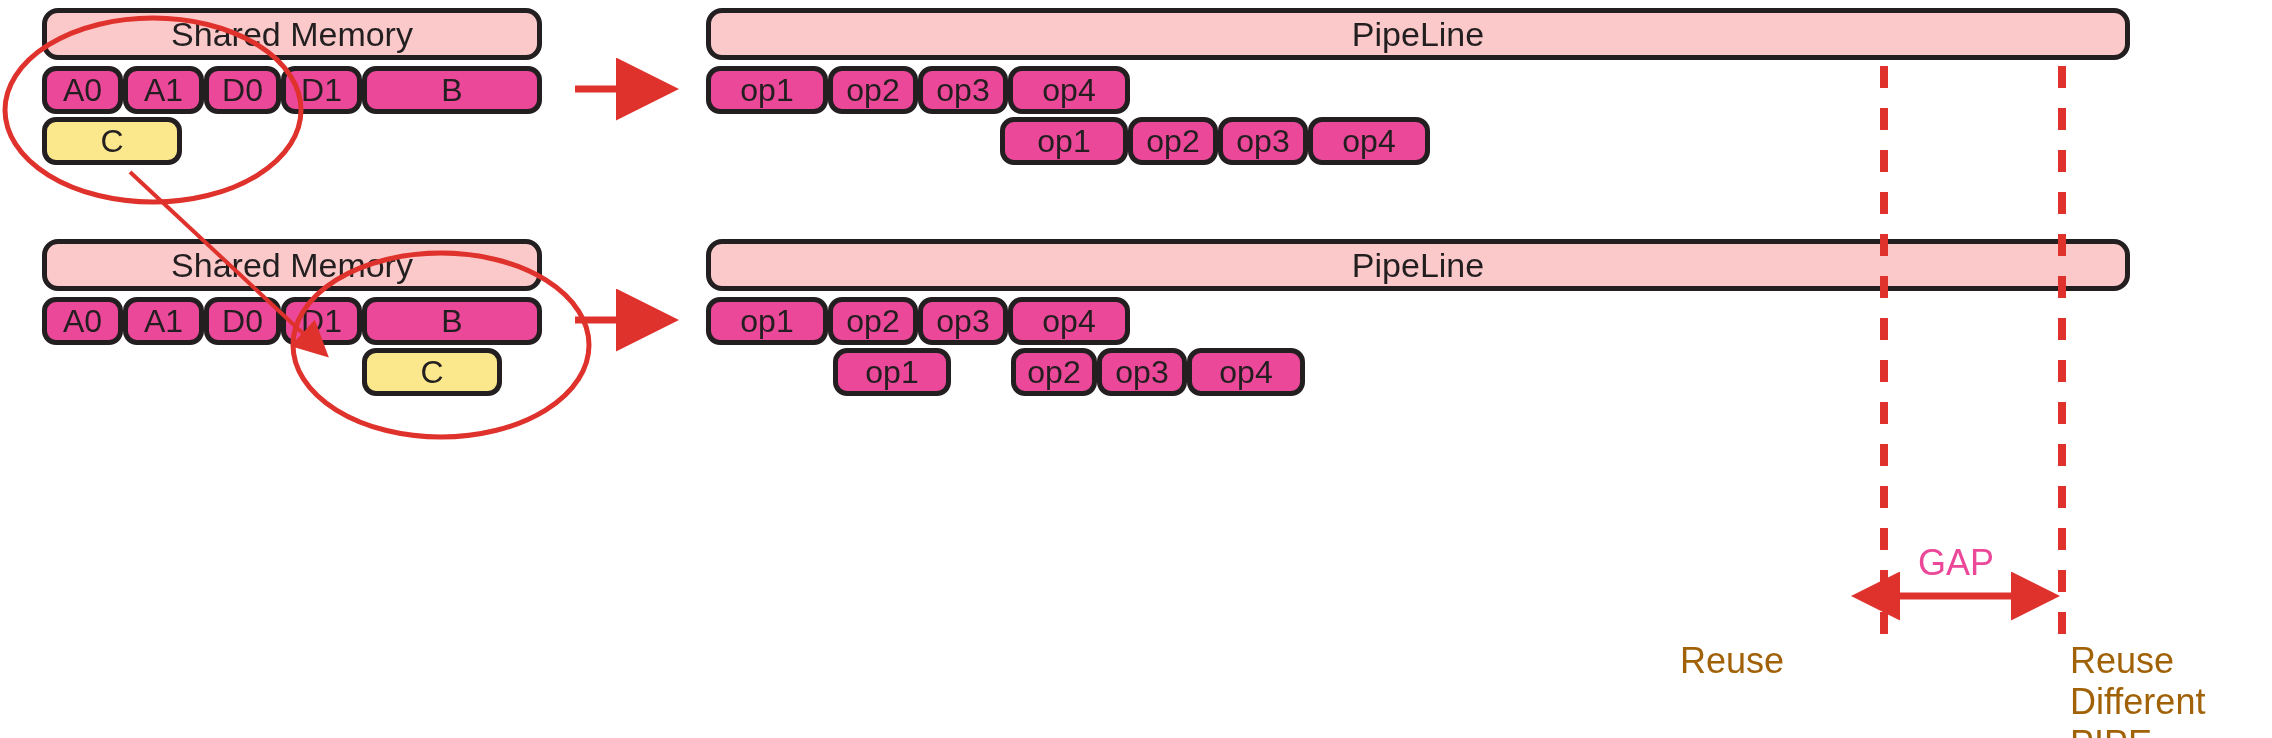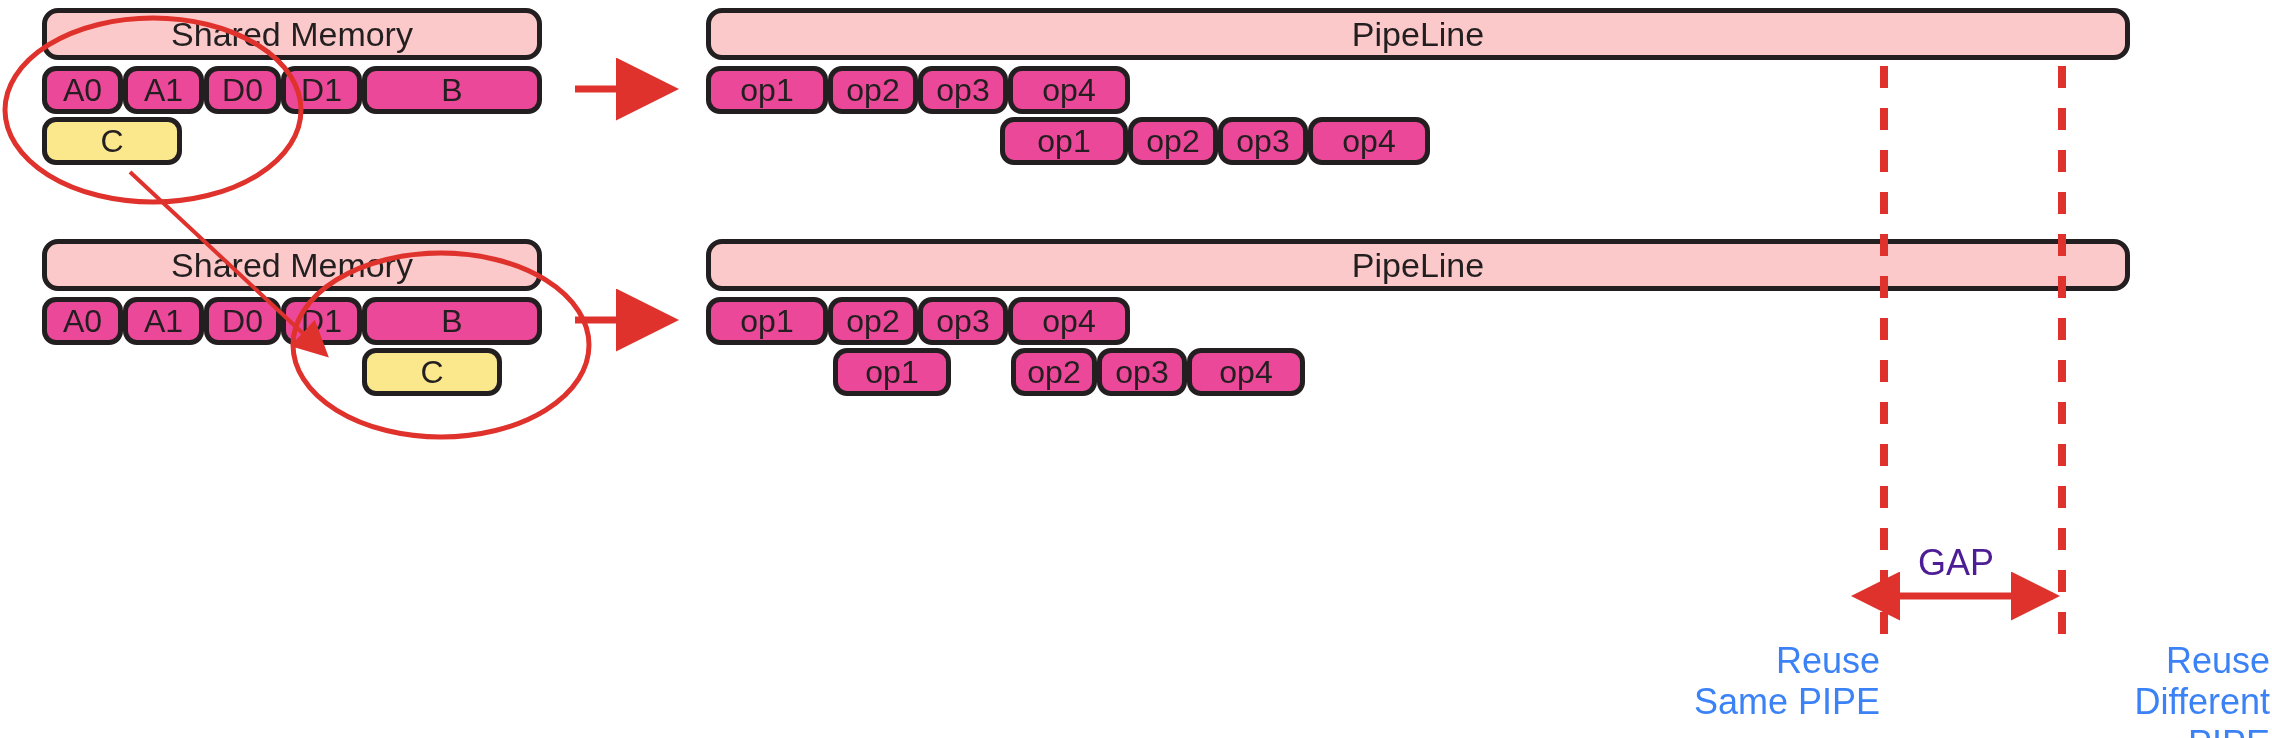--- a/index.html
+++ b/index.html
@@ -6,22 +6,22 @@
   body{width:2272px;height:738px;position:relative;overflow:hidden;
        font-family:"Liberation Sans","DejaVu Sans",sans-serif;}
   #stage{position:absolute;left:0;top:0;width:2272px;height:738px;}
   svg.layer{position:absolute;left:0;top:0;width:2272px;height:738px;pointer-events:none;}
 
   .box{position:absolute;box-sizing:border-box;border:5px solid #231f20;border-radius:14px;
        background:#ec4899;display:flex;align-items:center;justify-content:center;
        font-size:32px;color:#231f20;line-height:1;}
   .mem{background:#fbc9c9;border-radius:16px;font-size:34px;}
   .hl{background:#fbe88c;}
-  .txt{position:absolute;color:#3b82f6;font-size:36px;text-align:right;line-height:1.15;}
-  .gaplab{position:absolute;color:#4c1d95;font-size:36px;}
+  .txt{position:absolute;color:#a16207;font-size:36px;text-align:left;line-height:1.15;}
+  .gaplab{position:absolute;color:#ec4899;font-size:36px;}
 </style>
 </head>
 <body>
 
 <div id="stage">
 
   <div class="box mem" style="left:42px;top:8px;width:500px;height:52px;">Shared Memory</div>
 
   <div class="box" style="left:42px;top:66px;width:81px;height:48px;">A0</div>
   <div class="box" style="left:123px;top:66px;width:81px;height:48px;">A1</div>
@@ -90,21 +90,20 @@
     <line x1="1884" y1="66" x2="1884" y2="645" stroke="#e0322c" stroke-width="8" stroke-dasharray="22 20"></line>
     <line x1="2062" y1="66" x2="2062" y2="645" stroke="#e0322c" stroke-width="8" stroke-dasharray="22 20"></line>
 
     <line x1="1893" y1="596" x2="2053" y2="596" stroke="#e0322c" stroke-width="7" marker-start="url(#arrowRedE)" marker-end="url(#arrowRedS)"></line>
   </svg>
 
   <div class="gaplab" style="left:1918px;top:542px;">GAP</div>
 
   <div class="txt" style="left:1680px;top:640px;width:200px;">
     <div>Reuse</div>
-    <div>Same PIPE</div>
   </div>
 
   <div class="txt" style="left:2070px;top:640px;width:200px;">
     <div>Reuse</div>
     <div>Different PIPE</div>
   </div>
 
 </div>
 
 </body></html>

